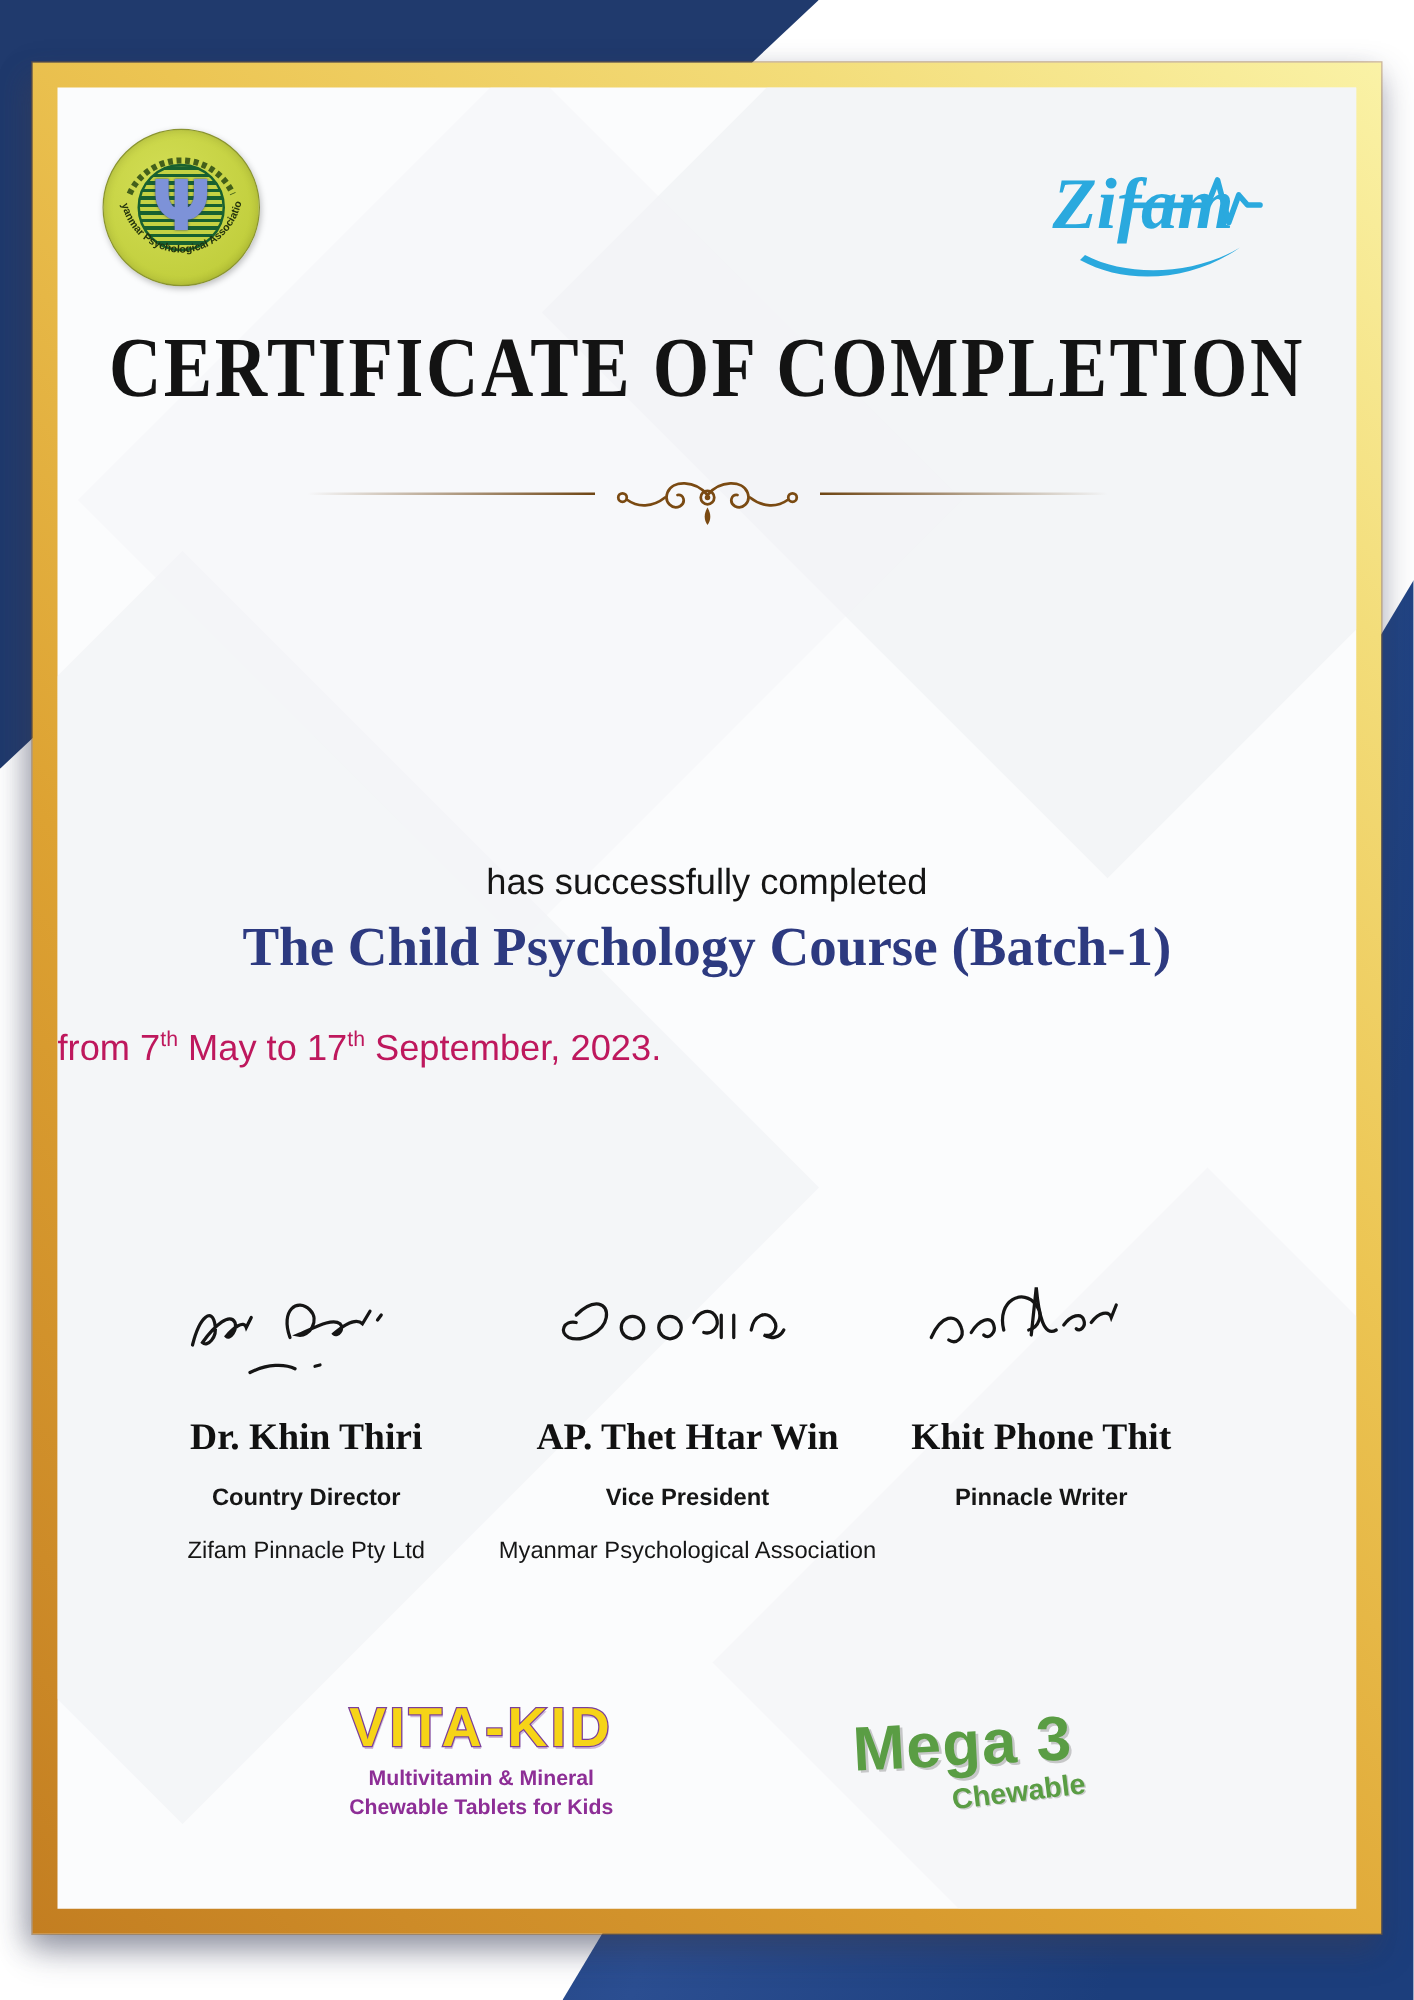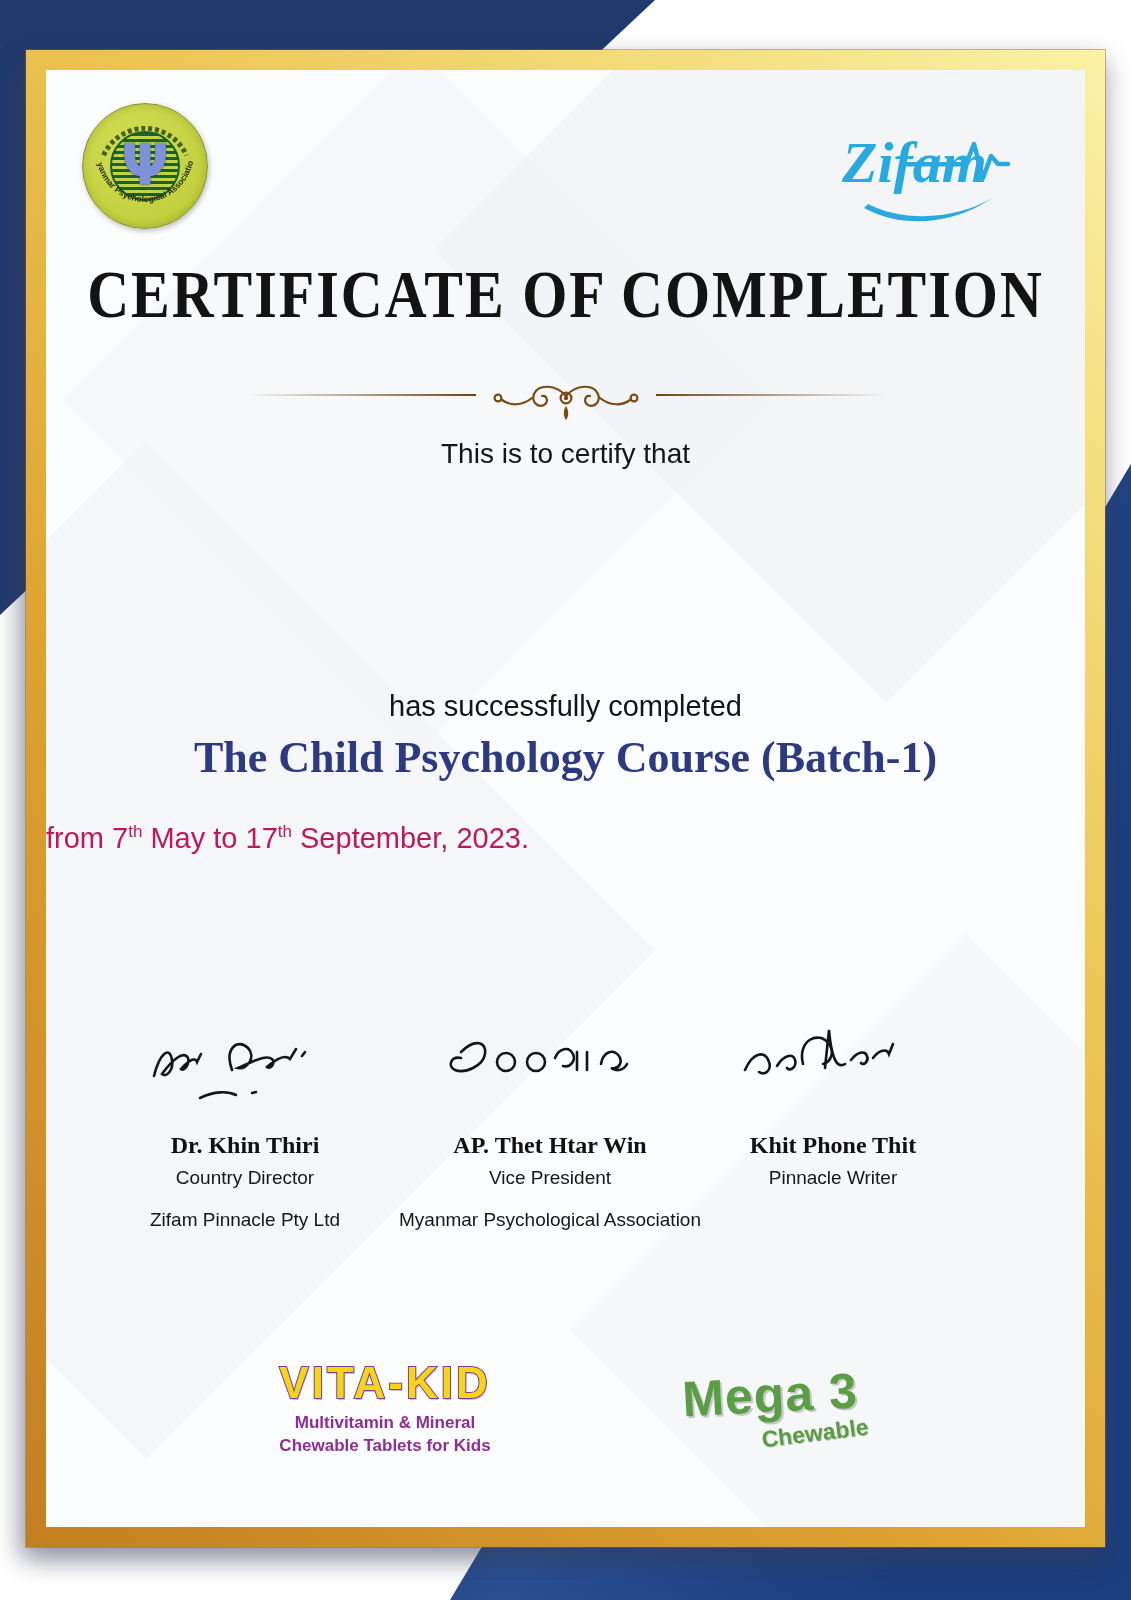--- a/index.html
+++ b/index.html
@@ -81,22 +81,22 @@
   .line-completed { position:absolute; top:600px;  left:0; width:100%; text-align:center; font-size:29px; font-weight:500; color:#151515;margin-top:20px; }
   .course-title   { position:absolute; top:662px;  left:0; width:100%; text-align:center;
                     font-family:"Liberation Serif", serif; font-weight:700; font-size:44px; color:#2d3a80; }
   .line-date      { position:absolute; top:752px;  left:0; width:100%; text-align:left; font-size:29px; font-weight:500; color:#be185d; }
   .line-date sup  { font-size:17px; vertical-align:super; }
 
   
   .sig-col { position:absolute; top:948px; transform:translateX(-50%); width:340px; text-align:center; }
   .sig-col.c1 { left:199px; } .sig-col.c2 { left:504px; } .sig-col.c3 { left:787px; }
   .sig-svg { height:100px; }
-  .sig-name { font-family:"Liberation Serif", serif; font-weight:700; font-size:24px; color:#111; margin-top:10px; }
-  .sig-role { font-size:19px; font-weight:400; color:#161616; margin-top:8px; }
+  .sig-name { font-family:"Liberation Serif", serif; font-weight:700; font-size:30px; color:#111; margin-top:10px; }
+  .sig-role { font-size:19px; font-weight:700; color:#161616; margin-top:21px; }
   .sig-org  { font-size:19px; font-weight:500; color:#161616; margin-top:20px; }
 
   
   .vitakid { position:absolute; left:339px; top:1288px; transform:translateX(-50%); text-align:center; }
   .vitakid-title {
     font-size:44px; font-weight:900; letter-spacing:3px; color:#f6d417;
     -webkit-text-stroke:2px #7b3f9a; paint-order:stroke fill;
     text-shadow:1px 2px 0 rgba(123,63,154,.35);
   }
   .vitakid-sub { font-size:17px; font-weight:700; color:#8d2e96; line-height:1.35; margin-top:4px; }
@@ -160,21 +160,20 @@
           <circle cx="22" cy="18" r="3.4"></circle>
           <circle cx="158" cy="18" r="3.4"></circle>
         </g>
         <circle cx="90" cy="18" r="5.4" fill="none" stroke="#7a4a12" stroke-width="2.2"></circle>
         <circle cx="90" cy="18" r="2.2" fill="#7a4a12"></circle>
         <path d="M90 26 C93 31 93 36 90 40 C87 36 87 31 90 26 Z" fill="#7a4a12"></path>
       </svg>
       <div class="div-line right"></div>
     </div>
 
-    <div class="line-certify">This is to certify that</div>
     <div class="line-completed">has successfully completed</div>
     <div class="course-title">The Child Psychology Course (Batch-1)</div>
 
     <div class="line-date">
       <span>from 7</span><sup>th</sup><span> May to 17</span><sup>th</sup><span> September, 2023.</span>
     </div>
 
     <div class="sig-col c1">
       <svg class="sig-svg" viewBox="0 0 210 100">
         <g fill="none" stroke="#151515" stroke-width="2.6" stroke-linecap="round">

